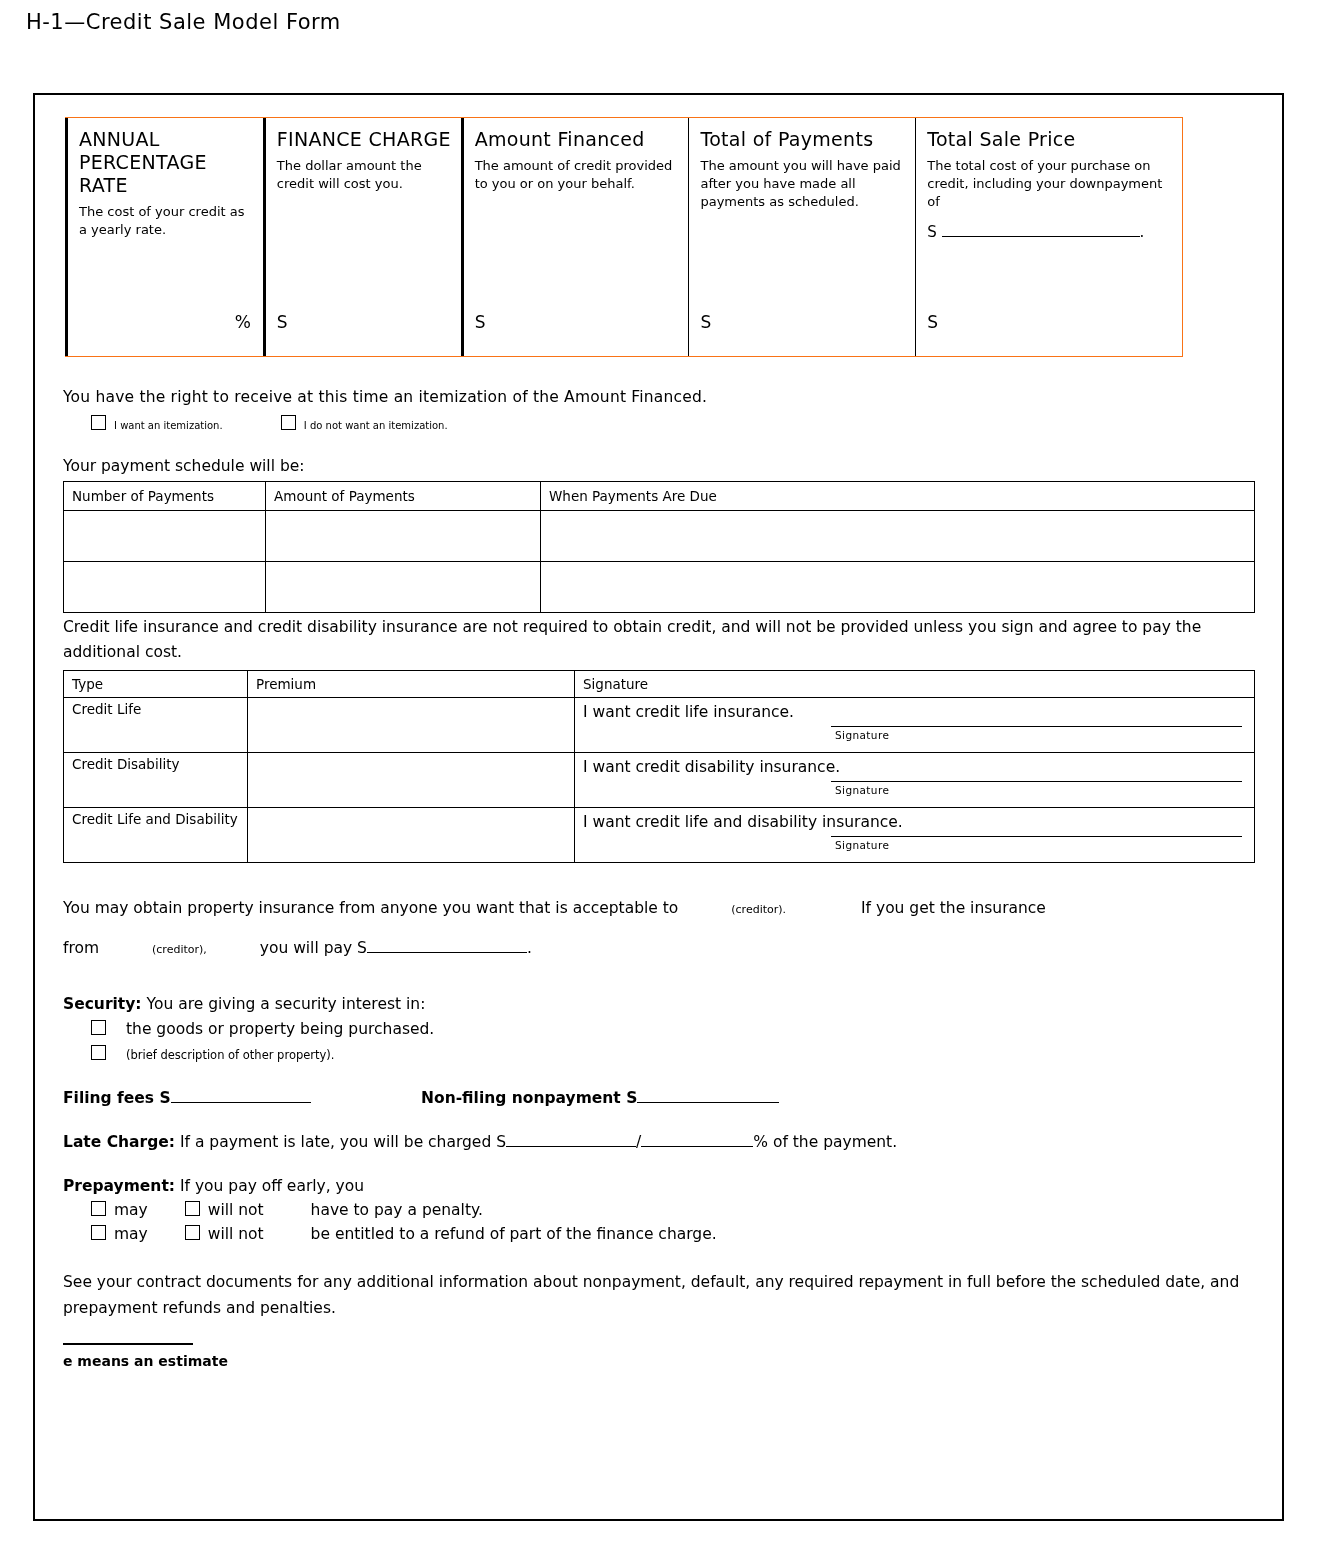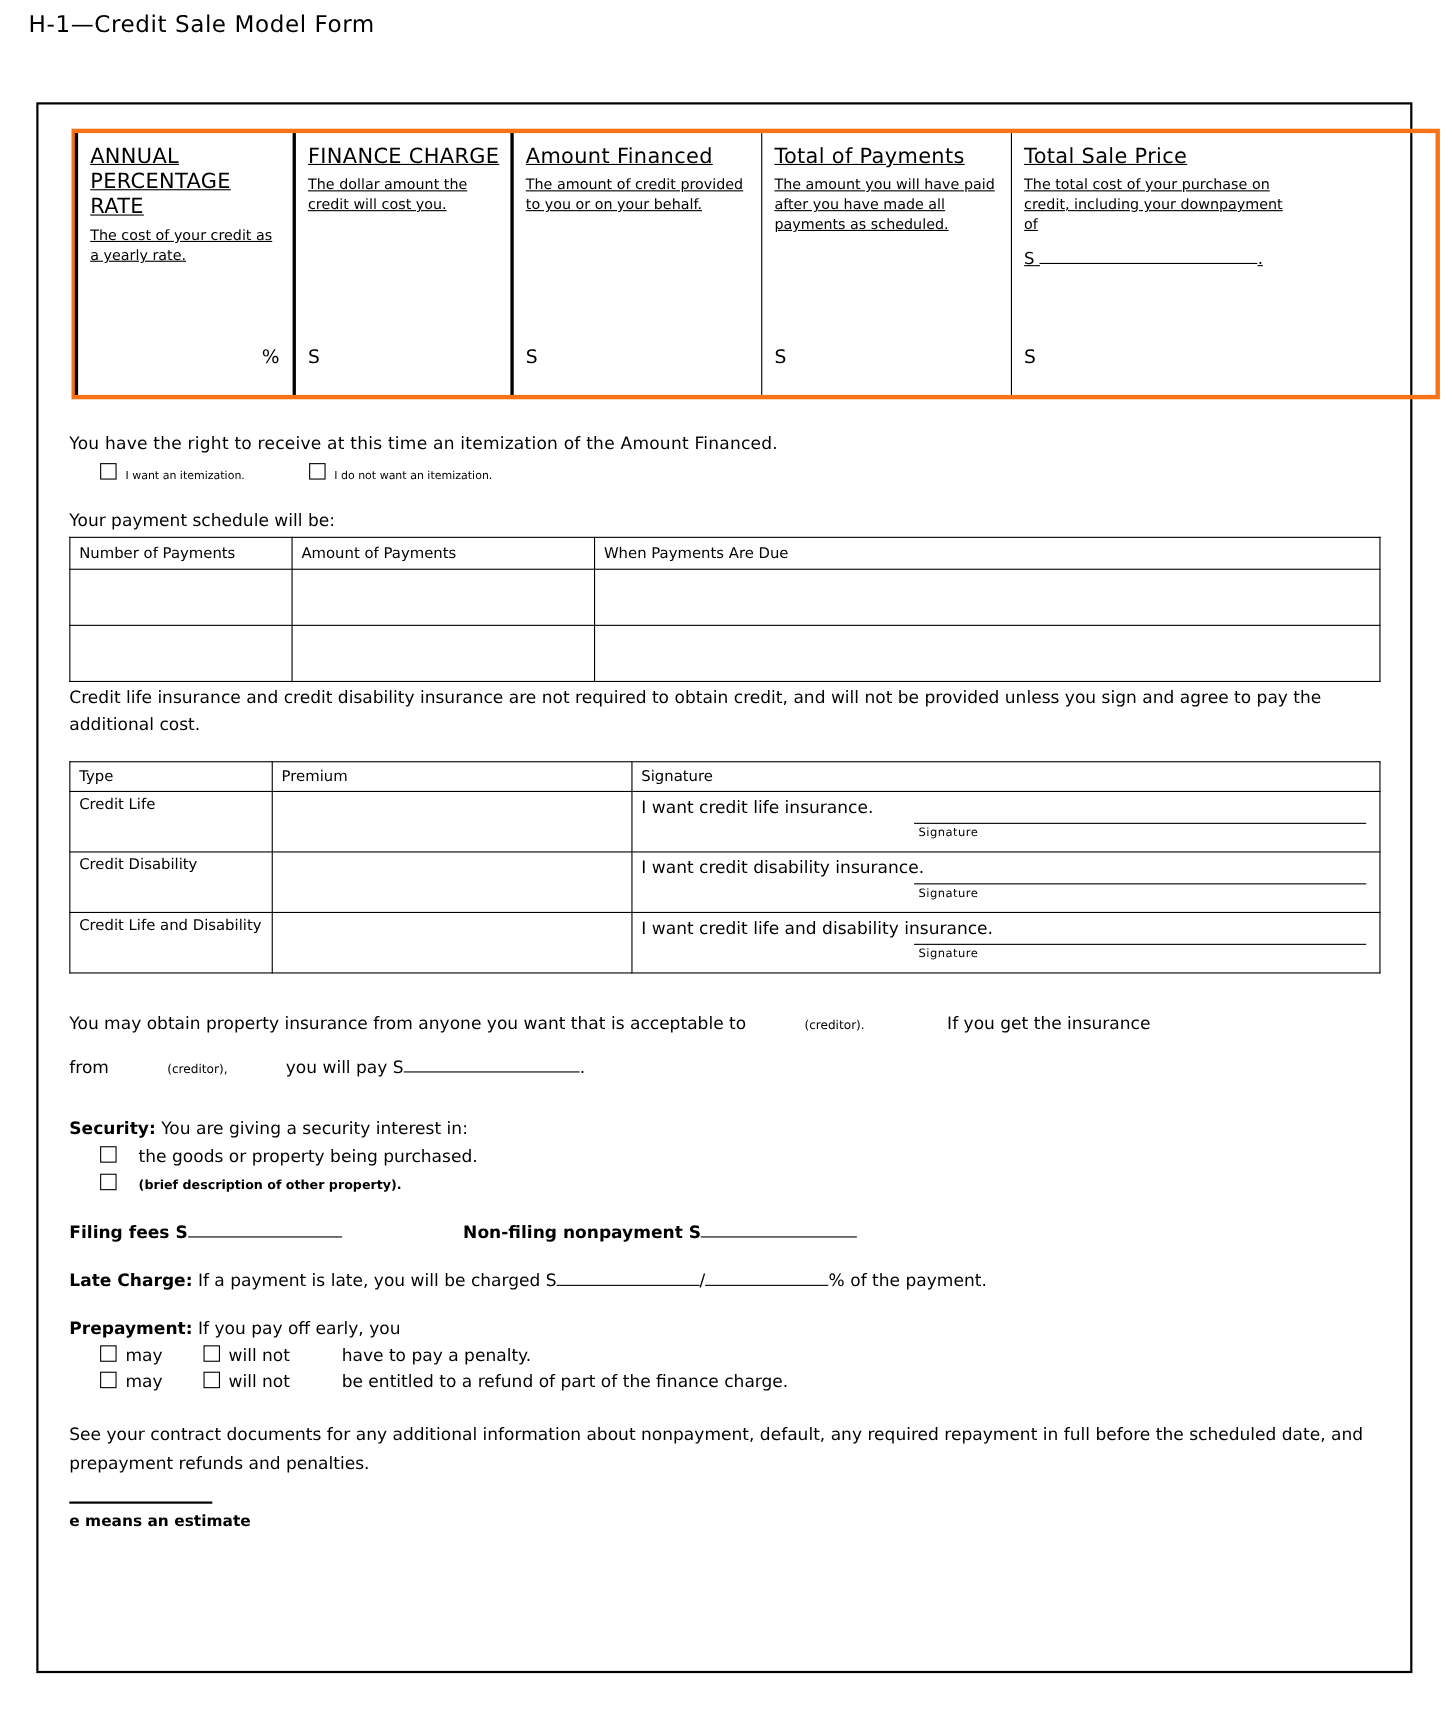--- a/index.html
+++ b/index.html
@@ -35,25 +35,24 @@
   .inner {
     position: absolute;
     left: 28px;
     top: 22px;
     width: 1192px;
   }
 
   
   .disclosure {
     display: flex;
-    width: 1244px;
-    border: 4px solid #f97316;
+    width: 1118px;
+    border: 1px solid #f97316;
     box-sizing: border-box;
     margin-left: 2px;
-    text-decoration: underline;
   }
   .disclosure .cell {
     border-right: 1px solid #000;
     box-sizing: border-box;
     padding: 10px 9px 6px 11px;
     position: relative;
     min-height: 238px;
   }
   .disclosure .cell:last-child { border-right: none; }
   .c1 { width: 201px; border-right: 3px solid #000 !important; border-left: 3px solid #000; margin-left: -1px;}
@@ -123,21 +122,21 @@
     font-family: "DejaVu Sans", sans-serif;
   }
   .sched th { height: 22px; }
   .sched td { height: 44px; }
   .w1 { width: 185px; }
   .w2 { width: 258px; }
 
   
   .ins-title { margin-top: 28px; font-size: 15.5px; font-weight: bold; }
   .ins-text { font-size: 15.5px; line-height: 25px; margin-top: 2px; }
-  table.ins { margin-top: 20px; padding-left: 19px; }
+  table.ins { margin-top: 5px; padding-left: 19px; }
   .ins th { height: 20px; font-size: 13px; }
   .ins .ic1 { width: 167px; }
   .ins .ic2 { width: 310px; }
   .ins td { vertical-align: top; font-size: 15.5px; padding: 4px 8px; }
   .ins .rowtall { height: 48px; }
   .sigwrap { position: relative; height: 46px; }
   .sigtext { font-size: 15.5px; line-height: 23px; }
   .sigline {
     position: absolute;
     left: 248px;
@@ -157,21 +156,21 @@
   .prop { margin-top: 26px; font-size: 15.5px; line-height: 38px; }
   .small-ital { font-size: 11px; }
   .gap-sm { display: inline-block; width: 48px; }
   .gap-md { display: inline-block; width: 70px; }
 
   
   .security { margin-top: 26px; font-size: 15.5px; }
   .security b { font-weight: bold; }
   .sec-opt { margin-left: 28px; margin-top: 7px; font-size: 15.5px; }
   .sec-opt .chk { margin-right: 20px; }
-  .tiny-bold { font-size: 11.5px; font-weight: bold; text-align: right; }
+  .tiny-bold { font-size: 11.5px; font-weight: normal; text-align: right; }
 
   .fees { margin-top: 26px; font-size: 15.5px; font-weight: bold; }
   .fees .nf { margin-left: 105px; }
   .late { margin-top: 26px; font-size: 15.5px; }
   .late b { font-weight: bold; }
   .prepay { margin-top: 26px; font-size: 15.5px; }
   .prepay b { font-weight: bold; }
   .pp-row { margin-left: 28px; margin-top: 6px; font-size: 15.5px; }
   .pp-row .willnot { margin-left: 32px; }
   .pp-row .tail { margin-left: 42px; }

